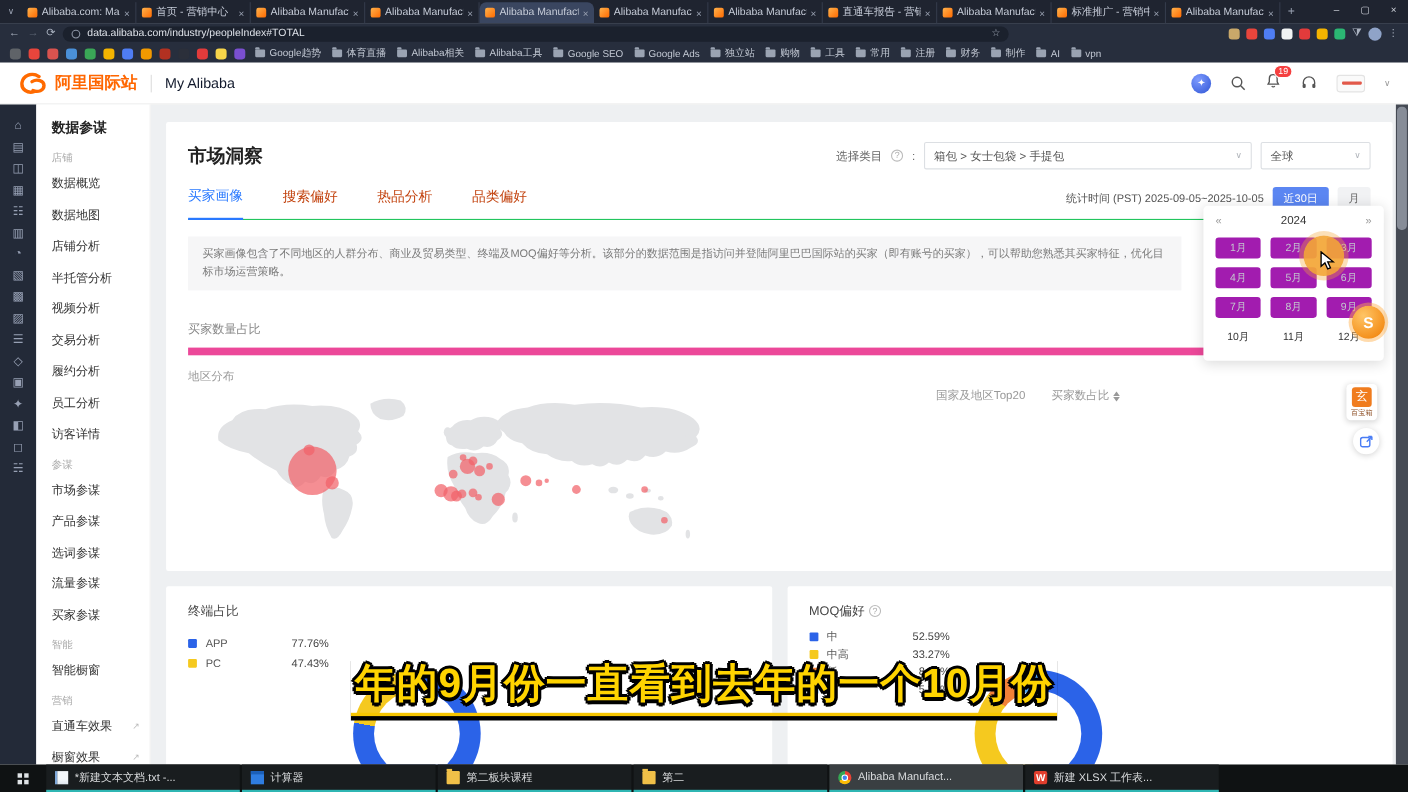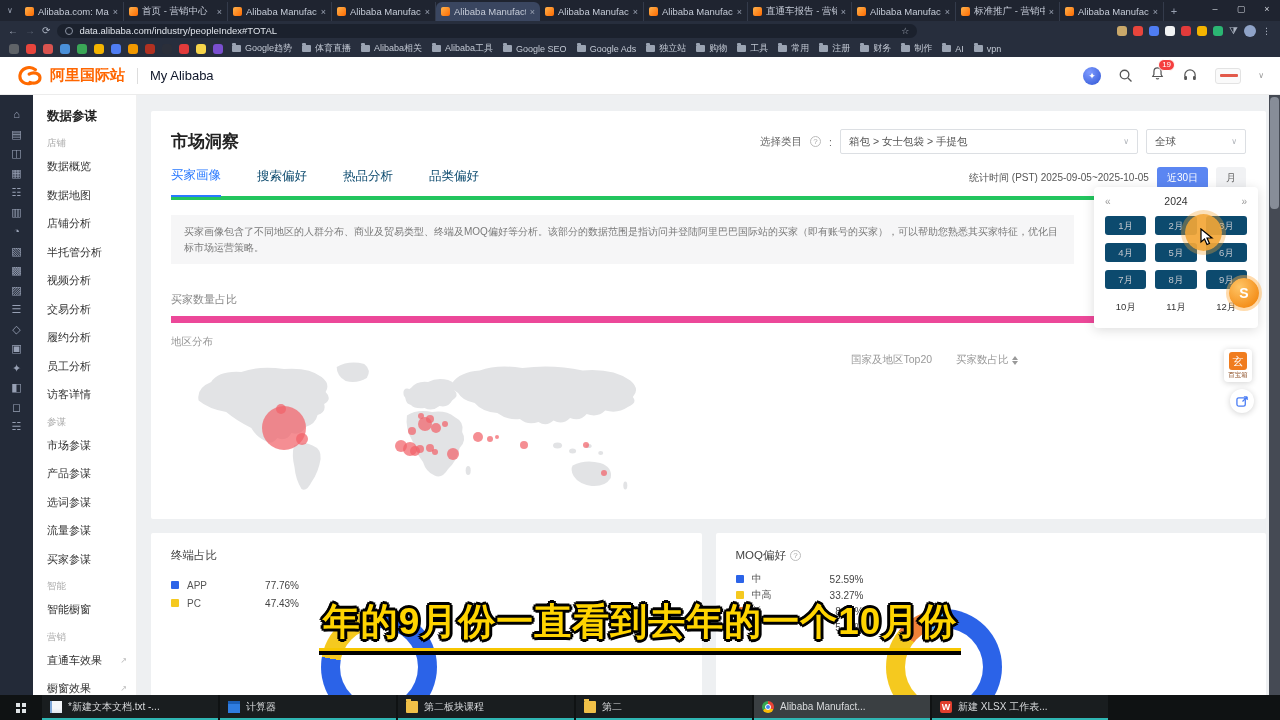--- a/index.html
+++ b/index.html
@@ -69,36 +69,36 @@
   .title-row { display:flex; align-items:center; }
   .page-title { font-size:17px; font-weight:bold; color:#222; }
   .cat-zone { margin-left:auto; display:flex; align-items:center; gap:8px; font-size:10.5px; color:#666; }
   .q-ico { display:inline-block; width:11px; height:11px; border:1px solid #bbb; border-radius:50%; color:#aaa; font-size:8px; line-height:10px; text-align:center; }
   .q-ico::before { content:"?"; }
   .select { height:25px; border:1px solid #dcdfe3; border-radius:2px; display:flex; align-items:center; padding:0 8px; font-size:10.5px; color:#555; }
   .select .sel-caret { margin-left:auto; color:#b0b4ba; font-size:8px; }
   .sel-cat { width:298px; }
   .sel-region { width:100px; }
 
-  .tabs-row { margin-top:13px; border-bottom:4px solid #22c55e; display:flex; align-items:flex-end; gap:36px; height:33px; position:relative; }
-  .ptab { font-size:12.5px; color:#0c4a6e; padding-bottom:11px; }
+  .tabs-row { margin-top:13px; border-bottom:1px solid #22c55e; display:flex; align-items:flex-end; gap:36px; height:33px; position:relative; }
+  .ptab { font-size:12.5px; color:#c2410c; padding-bottom:11px; }
   .ptab.is-active { color:#2979ff; border-bottom:2px solid #2979ff; margin-bottom:-1px; }
   .stat-zone { position:absolute; right:0; bottom:7px; display:flex; align-items:center; gap:8px; }
   .stat-time { font-size:10px; color:#555; }
   .btn-range { background:#5b86f2; color:#fff; font-size:10px; padding:4px 10px; border-radius:3px; border:none; }
   .btn-month { background:#f1f2f4; color:#666; font-size:10px; padding:4px 10px; border-radius:3px; border:none; }
 
   .info-box { margin-top:15px; margin-right:172px; background:#f6f6f7; padding:9px 13px; font-size:10px; color:#7a7a7a; line-height:1.55; }
 
   .calendar-pop { position:absolute; right:8px; top:76px; width:164px; background:#fff; border-radius:4px; box-shadow:0 2px 12px rgba(0,0,0,.14); padding:8px 11px 12px; z-index:5; }
   .cal-head { display:flex; align-items:center; justify-content:space-between; font-size:10.5px; color:#333; }
   .cal-nav { color:#999; font-size:10px; }
   .cal-grid { display:grid; grid-template-columns:repeat(3,1fr); gap:8px 9px; margin-top:9px; }
   .cal-cell { height:19px; line-height:19px; text-align:center; font-size:9.5px; border-radius:3px; }
-  .cal-cell.m-disabled { background:#0c4a6e; color:#c3c7ce; }
+  .cal-cell.m-disabled { background:#a21caf; color:#c3c7ce; }
   .cal-cell.m-plain { background:transparent; color:#333; }
 
   .section-head { margin-top:28px; font-size:11px; color:#888; padding-bottom:9px; border-bottom:7px solid #ec4899; }
   .map-block-title { margin:12px 0 4px; font-size:10.5px; color:#999; }
   .map-table-row { display:flex; }
   .map-wrap { width:502px; height:150px; position:relative; flex:none; }
   .map-wrap svg { width:100%; height:100%; }
   .bubble { position:absolute; border-radius:50%; background:rgba(241,98,106,.72); transform:translate(-50%,-50%); }
   .country-table { margin-left:178px; width:255px; font-size:10.5px; flex:none; }
   .ct-head { display:grid; grid-template-columns:105px auto; color:#999; margin-bottom:4px; align-items:center; }

